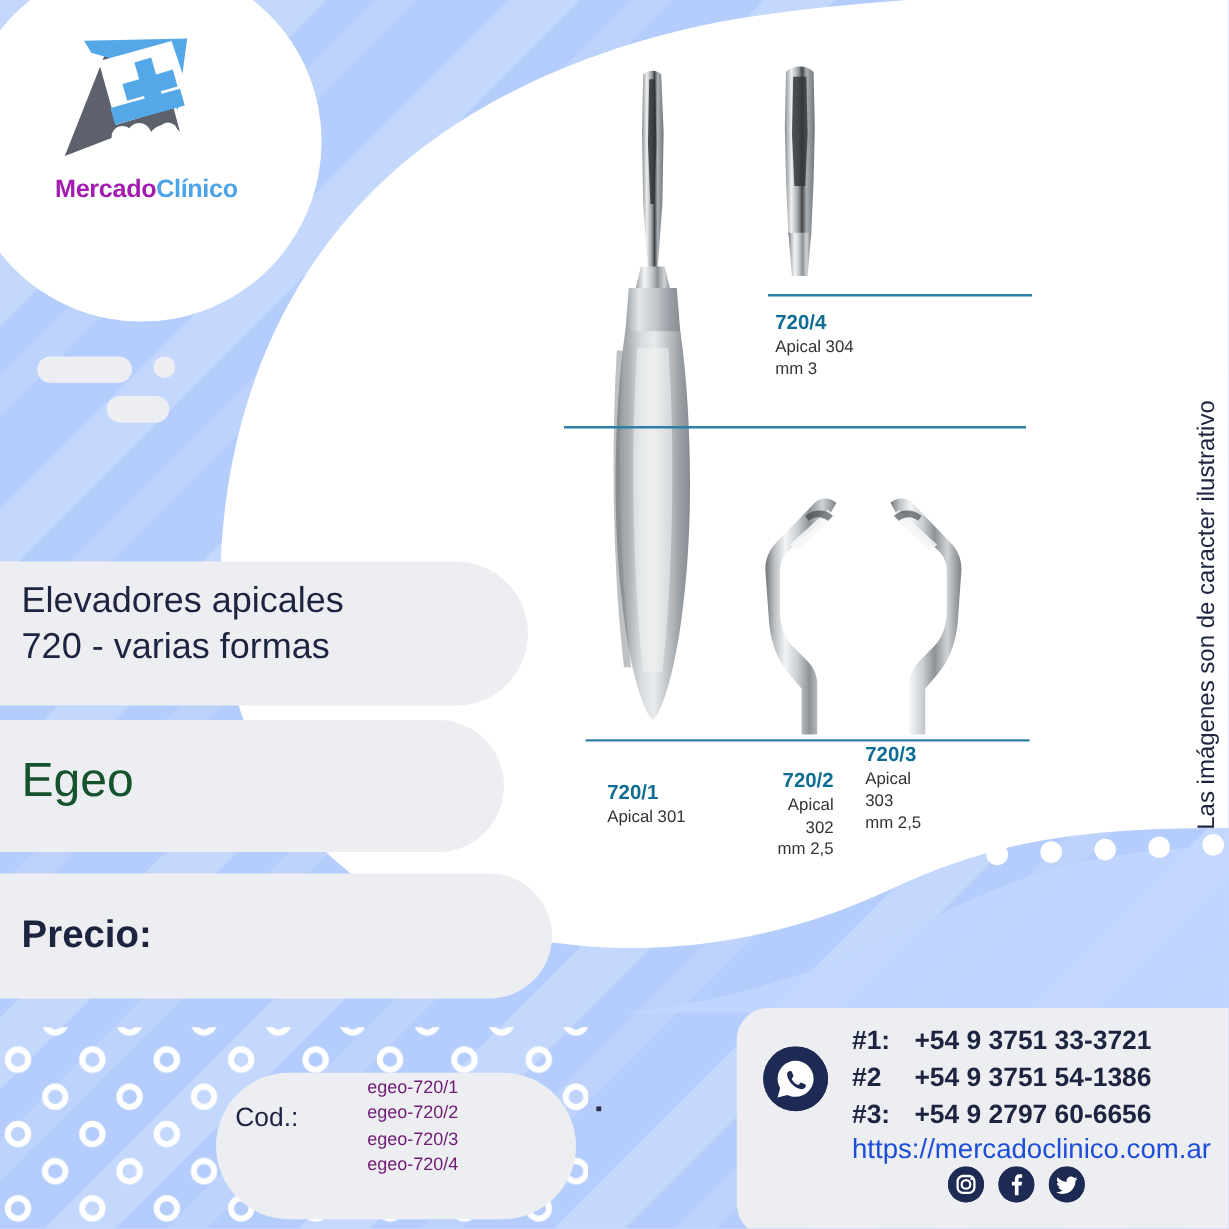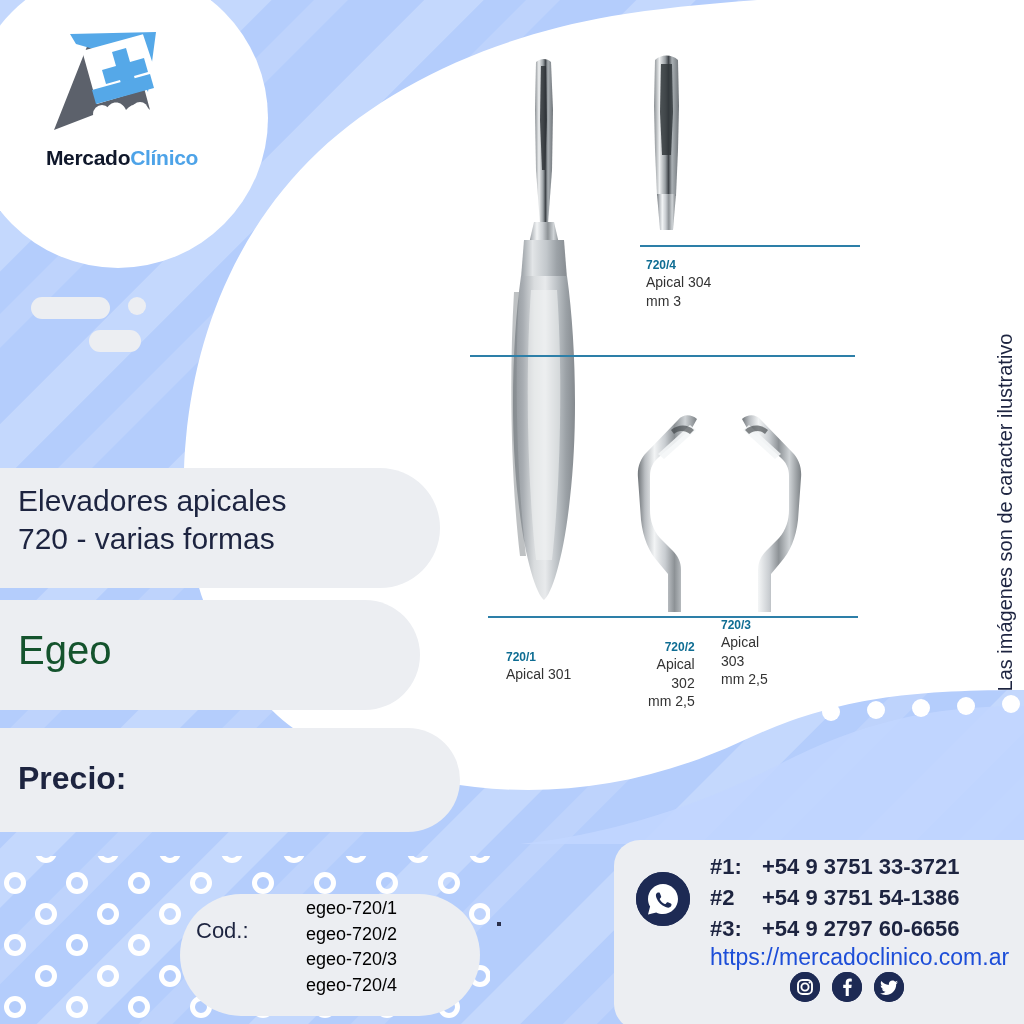--- a/index.html
+++ b/index.html
@@ -13,21 +13,21 @@
   .layer{position:absolute;top:0;left:0;width:1024px;height:1024px;}
 
   
   svg.layer{display:block;}
 
   
   #logo-area{position:absolute;left:22px;top:18px;width:192px;height:170px;}
   #logo-mark{position:absolute;left:18px;top:0;width:160px;height:128px;}
   #logo-text{position:absolute;left:8px;top:128px;width:184px;text-align:center;
     font-size:21px;font-weight:bold;letter-spacing:-0.3px;white-space:nowrap;}
-  .lt-dark{color:#0f172a;}
+  .lt-dark{color:#a21caf;}
   .lt-blue{color:#4da3e8;}
 
   
   #disclaimer{
     position:absolute;right:-2px;top:0;height:1024px;width:40px;
     display:flex;align-items:center;justify-content:center;
   }
   #disclaimer span{
     display:block;white-space:nowrap;
     transform:rotate(-90deg);transform-origin:center center;
@@ -66,21 +66,21 @@
 
   
   #cod-pill{
     position:absolute;left:180px;top:894px;width:300px;height:122px;
     background:#eceef2;border-radius:61px;
   }
   #cod-label{
     position:absolute;left:196px;top:918px;font-size:22px;color:#1d2440;
   }
   #cod-list{
-    position:absolute;left:306px;top:896px;font-size:18px;color:#000000;line-height:1.43;
+    position:absolute;left:306px;top:896px;font-size:15px;color:#701a75;line-height:1.43;
   }
   #cod-list div{white-space:nowrap;}
   #speck{position:absolute;left:497px;top:922px;width:4px;height:4px;background:#2a2f4a;}
 
   
   #contact-pill{
     position:absolute;left:614px;top:840px;width:440px;height:190px;
     background:#eceef2;border-radius:26px;
   }
   #wa-icon{
@@ -94,21 +94,21 @@
   #weburl{
     position:absolute;left:710px;top:944px;font-size:23px;color:#1d4ed8;white-space:nowrap;
   }
   #socials{position:absolute;left:790px;top:972px;display:flex;gap:12px;}
   .soc{width:30px;height:30px;border-radius:50%;background:#1d2a54;
        display:flex;align-items:center;justify-content:center;}
 
   
   #product{position:absolute;left:440px;top:20px;width:420px;height:700px;}
   .lbl{position:absolute;color:#3a3a3a;}
-  .lbl .code{font-size:12px;font-weight:bold;color:#0f6d93;line-height:1.25;}
+  .lbl .code{font-size:17px;font-weight:bold;color:#0f6d93;line-height:1.25;}
   .lbl .desc{font-size:14px;color:#333;line-height:1.33;}
 </style>
 </head>
 <body>
 
 <div id="stage">
 
   <svg class="layer" viewBox="0 0 1024 1024" width="1024" height="1024">
     <defs>
       <clipPath id="clipAll">

